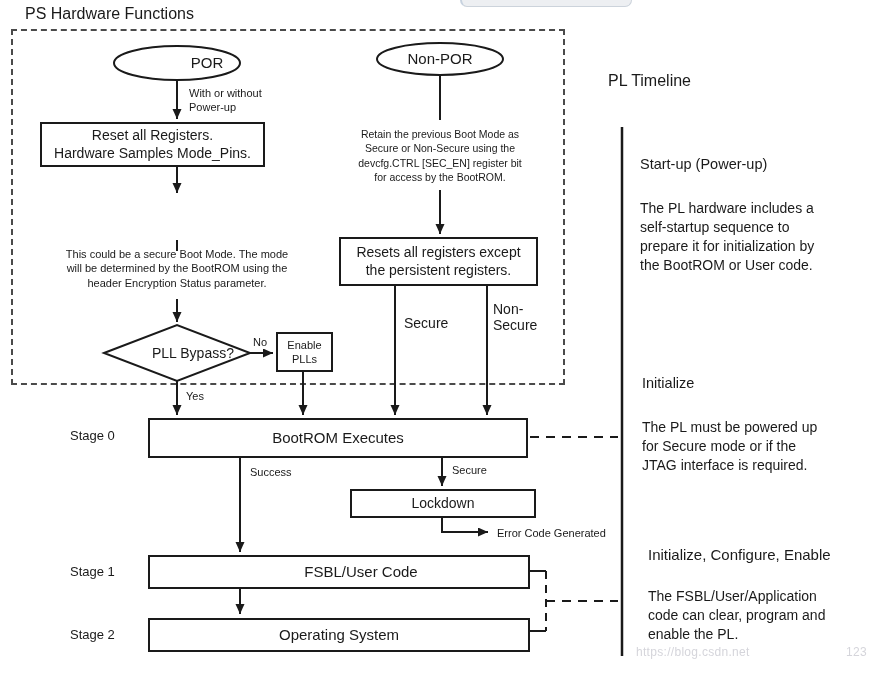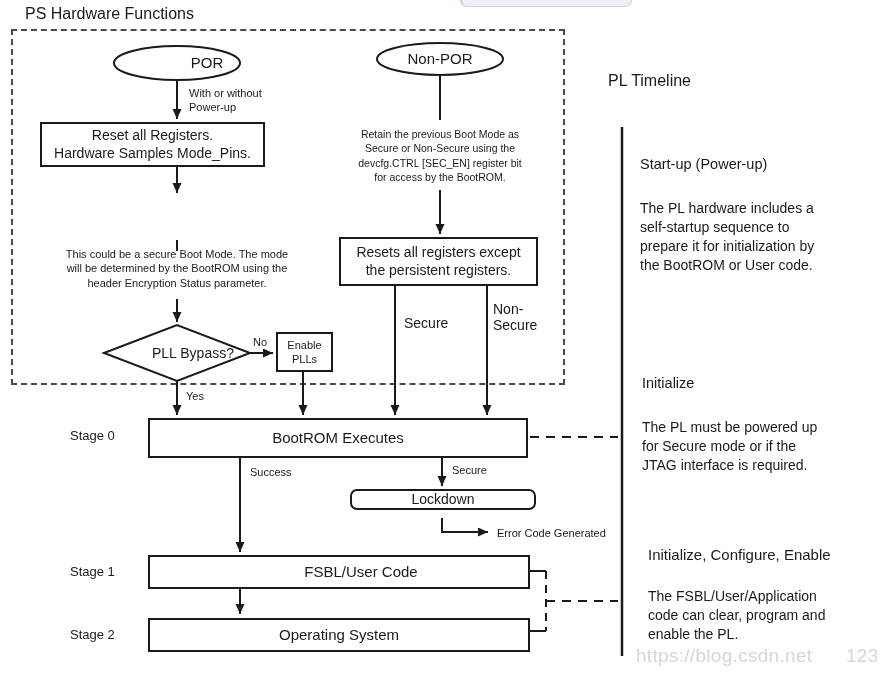--- a/index.html
+++ b/index.html
@@ -27,21 +27,21 @@
   #ps-region{
     left:11px;top:29px;width:554px;height:356px;
     border:2px dashed #4a4a4a;box-sizing:border-box;background:transparent;
   }
   
   #top-artifact{
     left:460px;top:0;width:172px;height:7px;box-sizing:border-box;
     background:#edeff2;border:1px solid #ccd3db;border-top:none;border-left:2px solid #c7d2df;
     border-radius:0 0 9px 9px;
   }
-  #watermark-prefix,#watermark-suffix{font-size:19px;letter-spacing:0.3px;}
+  #watermark-prefix,#watermark-suffix{font-size:12px;letter-spacing:0.3px;}
   #figure-label{font-size:9px;letter-spacing:0.2px;}
   svg{position:absolute;left:0;top:0;}
 </style>
 </head>
 <body>
 
 <div id="canvas">
 
   <div id="top-artifact" class="abs"></div>
 
@@ -94,21 +94,21 @@
   <div class="abs txt15 ctr" style="left:377px;top:50px;width:126px;">Non-POR</div>
 
   <div class="fbox txt14 preline" style="left:40px;top:122px;width:225px;height:45px;">Reset all Registers.
 Hardware Samples Mode_Pins.</div>
   <div class="abs txt14 ctr" style="left:126px;top:345px;width:134px;">PLL Bypass?</div>
   <div class="fbox txt11 preline" style="left:276px;top:332px;width:57px;height:40px;">Enable
 PLLs</div>
   <div class="fbox txt14 preline" style="left:339px;top:237px;width:199px;height:49px;">Resets all registers except
 the persistent registers.</div>
   <div class="fbox txt15" style="left:148px;top:418px;width:380px;height:40px;">BootROM Executes</div>
-  <div class="fbox txt14" style="left:350px;top:489px;width:186px;height:21px;border-radius:7px;">Lockdown</div>
+  <div class="fbox txt14" style="left:350px;top:489px;width:186px;height:29px;">Lockdown</div>
   <div class="fbox txt15" style="left:148px;top:555px;width:382px;height:34px;padding-left:44px;">FSBL/User Code</div>
   <div class="fbox txt15" style="left:148px;top:618px;width:382px;height:34px;">Operating System</div>
 
   <div class="abs txt11 preline" style="left:189px;top:86px;">With or without
 Power-up</div>
   <div class="abs txt11" style="left:253px;top:335px;">No</div>
   <div class="abs txt11" style="left:186px;top:389px;">Yes</div>
   <div class="abs txt14" style="left:404px;top:315px;">Secure</div>
   <div class="abs txt14 preline" style="left:493px;top:301px;">Non-
 Secure</div>

